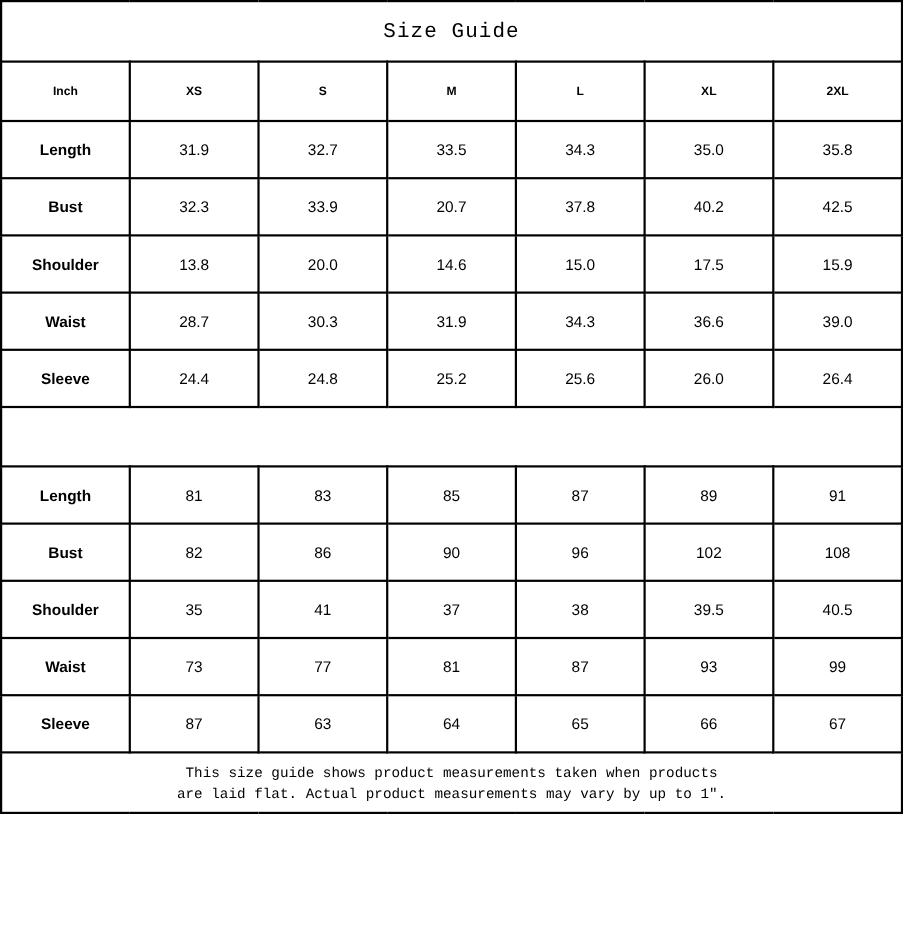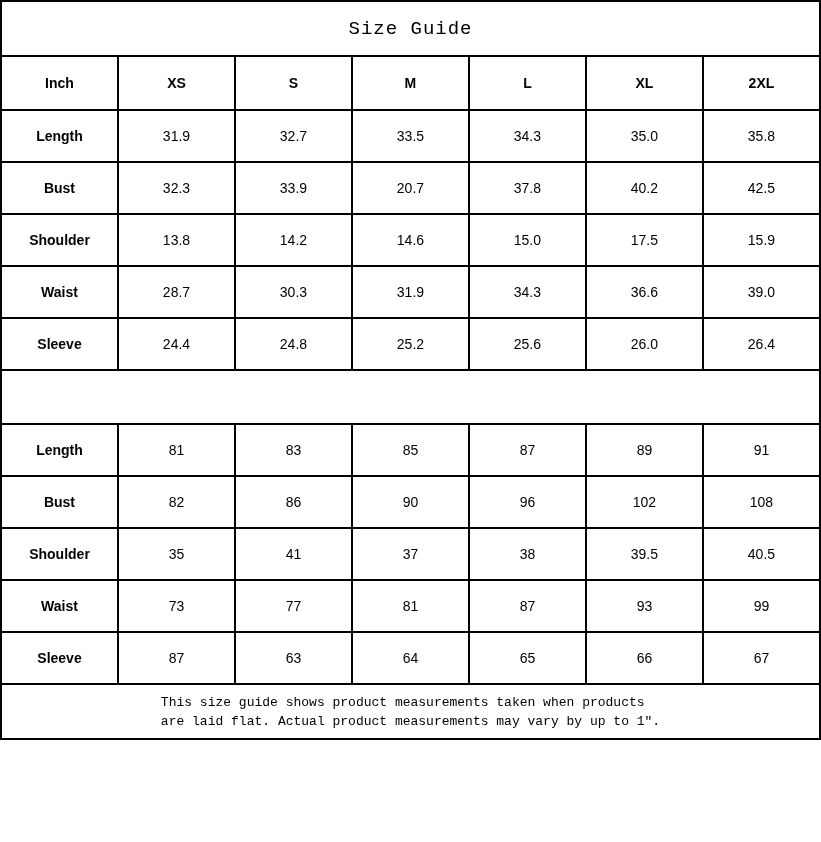--- a/index.html
+++ b/index.html
@@ -26,21 +26,21 @@
   .title-row td {
     height: 53px;
     font-family: "Liberation Mono", "DejaVu Sans Mono", monospace;
     font-size: 19px;
     font-weight: normal;
     letter-spacing: 1px;
   }
   .header-row td {
     height: 52px;
     font-weight: bold;
-    font-size: 14px;
+    font-size: 11px;
     margin-top: 37px;
   }
   .data-row {
     height: 52px;
     border-radius: 13px;
   }
   .label-cell {
     font-weight: bold;
     font-size: 14px;
   }
@@ -51,21 +51,21 @@
   .spacer-row td {
     height: 52px;
   }
   .footer-row td {
     height: 53px;
     font-family: "Liberation Mono", "DejaVu Sans Mono", monospace;
     font-size: 13px;
   }
   .footer-block {
     display: inline-block;
-    text-align: left;
+    text-align: center;
     line-height: 19px;
     white-space: nowrap;
   }
 </style>
 </head>
 <body>
 
 <table class="size-table">
   <colgroup>
     <col style="width:14.2857%">
@@ -108,21 +108,21 @@
     <td class="value-cell">33.9</td>
     <td class="value-cell">20.7</td>
     <td class="value-cell">37.8</td>
     <td class="value-cell">40.2</td>
     <td class="value-cell">42.5</td>
   </tr>
 
   <tr class="data-row">
     <td class="label-cell">Shoulder</td>
     <td class="value-cell">13.8</td>
-    <td class="value-cell">14.2</td>
+    <td class="value-cell">20.0</td>
     <td class="value-cell">14.6</td>
     <td class="value-cell">15.0</td>
     <td class="value-cell">17.5</td>
     <td class="value-cell">15.9</td>
   </tr>
 
   <tr class="data-row">
     <td class="label-cell">Waist</td>
     <td class="value-cell">28.7</td>
     <td class="value-cell">30.3</td>

